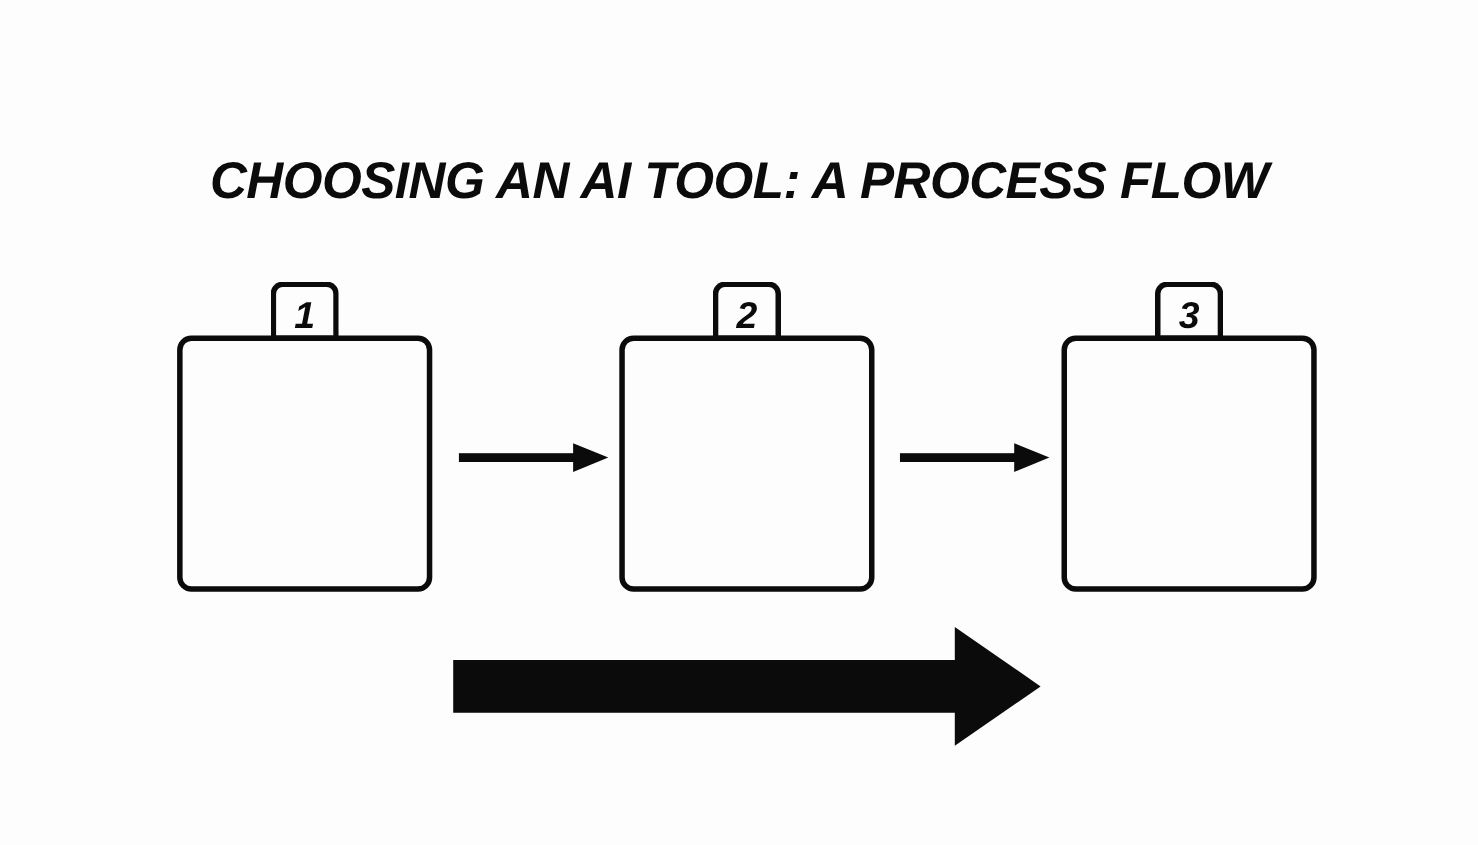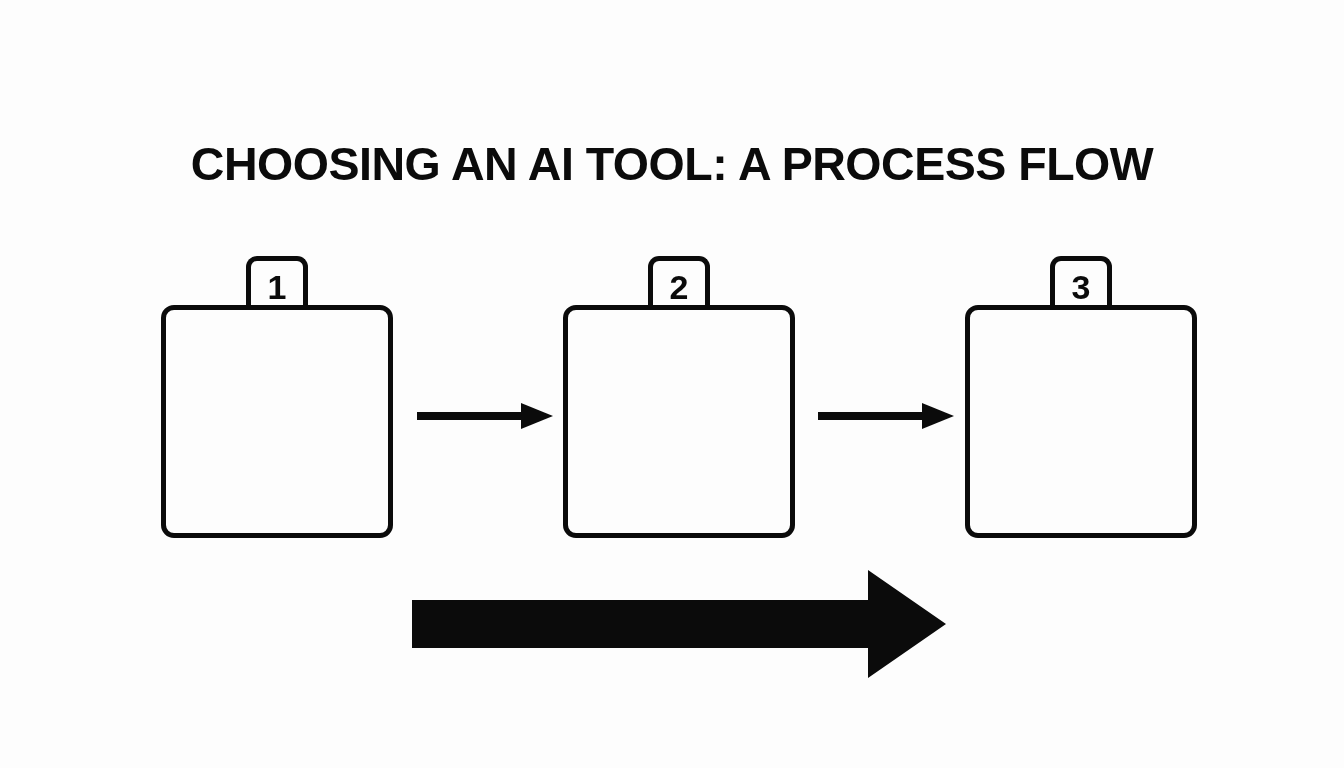--- a/index.html
+++ b/index.html
@@ -13,20 +13,21 @@
     background: #fdfdfd;
     font-family: "Liberation Sans", sans-serif;
     overflow: hidden;
     position: relative;
   }
 
   #canvas {
     position: relative;
     width: 1344px;
     height: 768px;
+    font-style: italic;
   }
 
   
   .title {
     position: absolute;
     left: 0;
     top: 139px;
     width: 1344px;
     text-align: center;
     font-family: "Liberation Sans", sans-serif;

